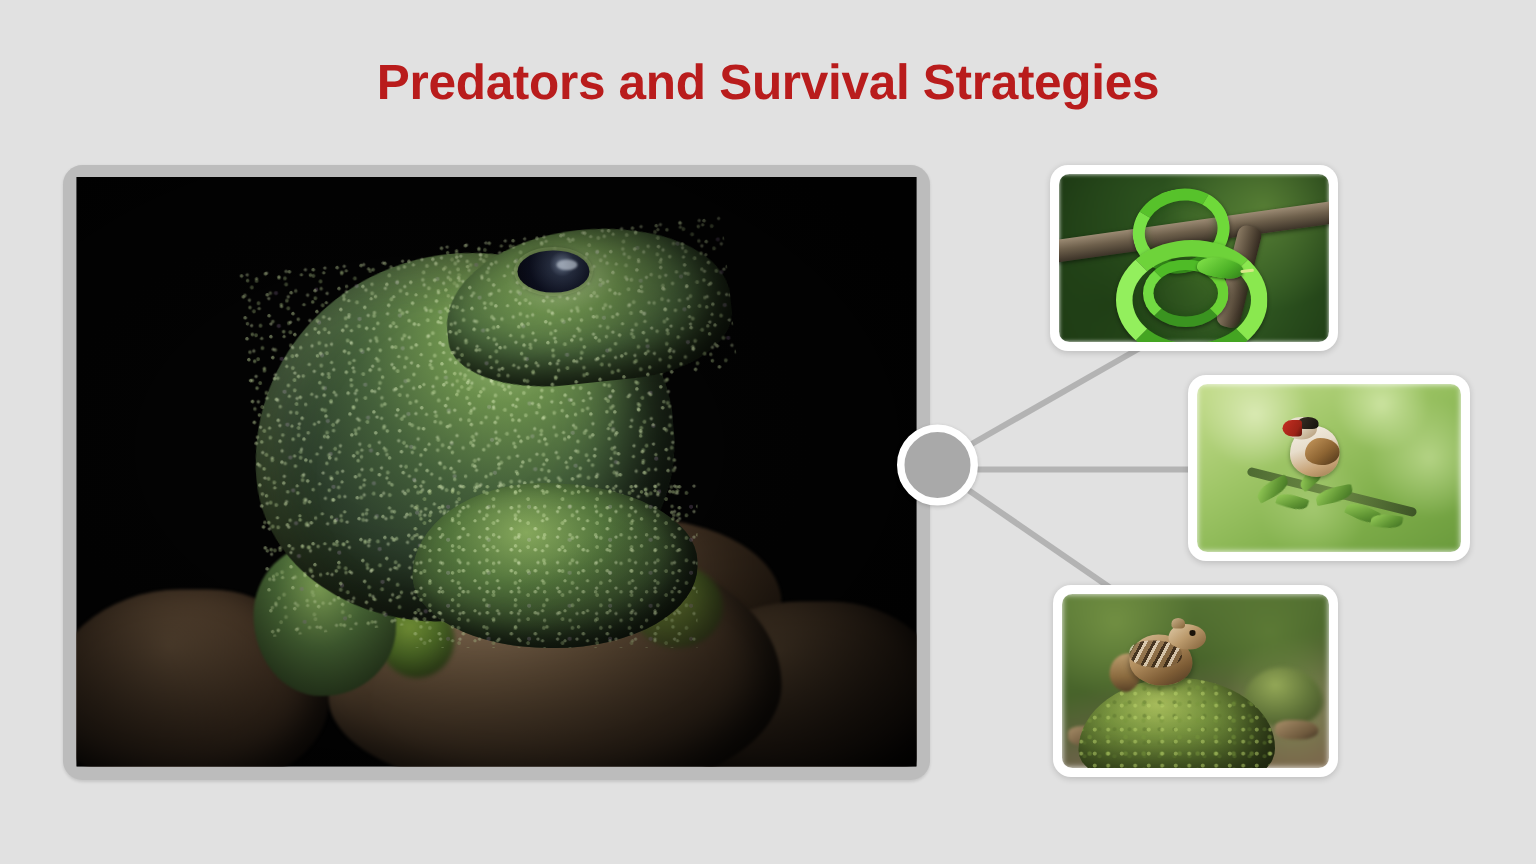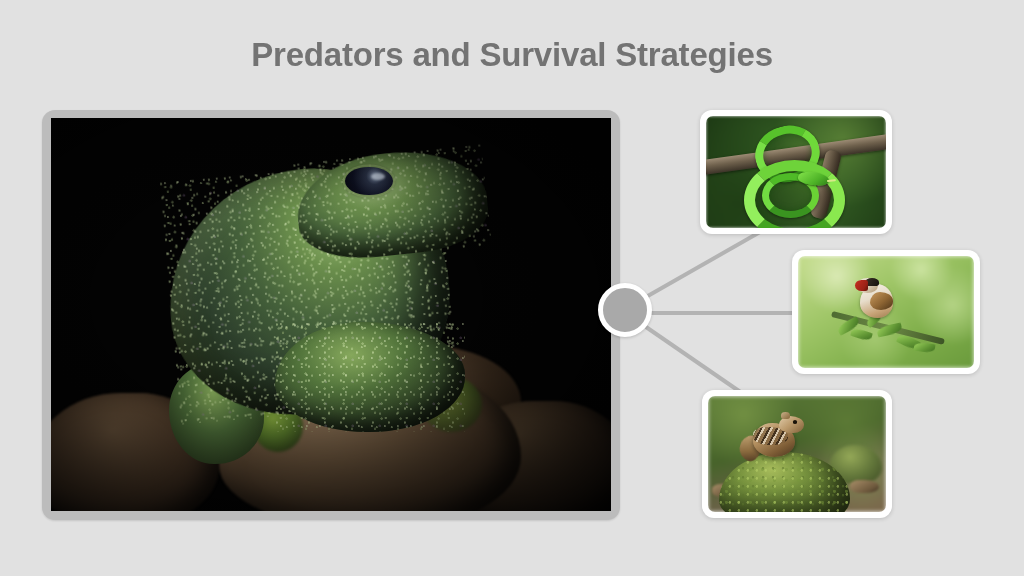--- a/index.html
+++ b/index.html
@@ -23,21 +23,21 @@
   
   #slide-title {
     position: absolute;
     left: 0;
     top: 36px;
     width: 1024px;
     text-align: center;
     font-family: "Liberation Sans Narrow", "Liberation Sans", sans-serif;
     font-size: 33px;
     font-weight: bold;
-    color: #737373;
+    color: #b91c1c;
     letter-spacing: -0.2px;
     white-space: nowrap;
   }
 
   
   #connectors {
     position: absolute;
     left: 0;
     top: 0;
     width: 1024px;

